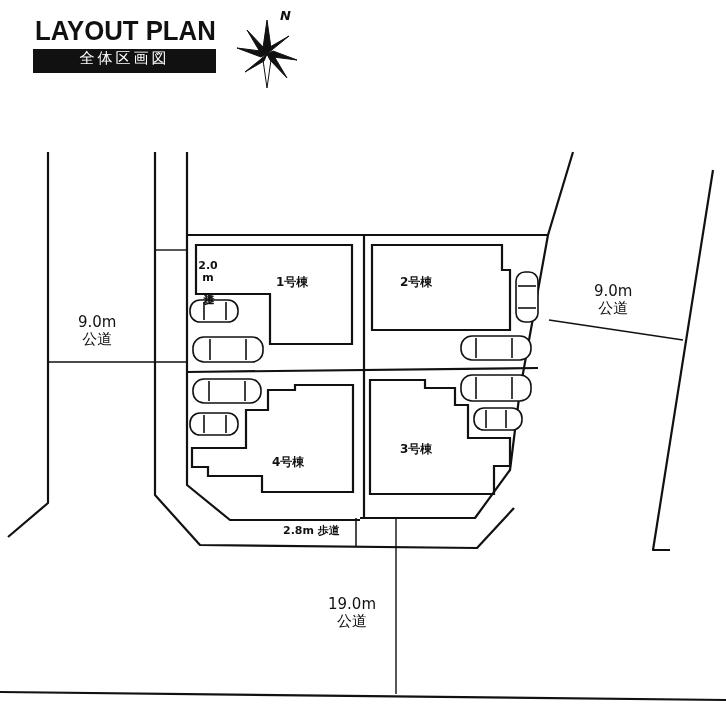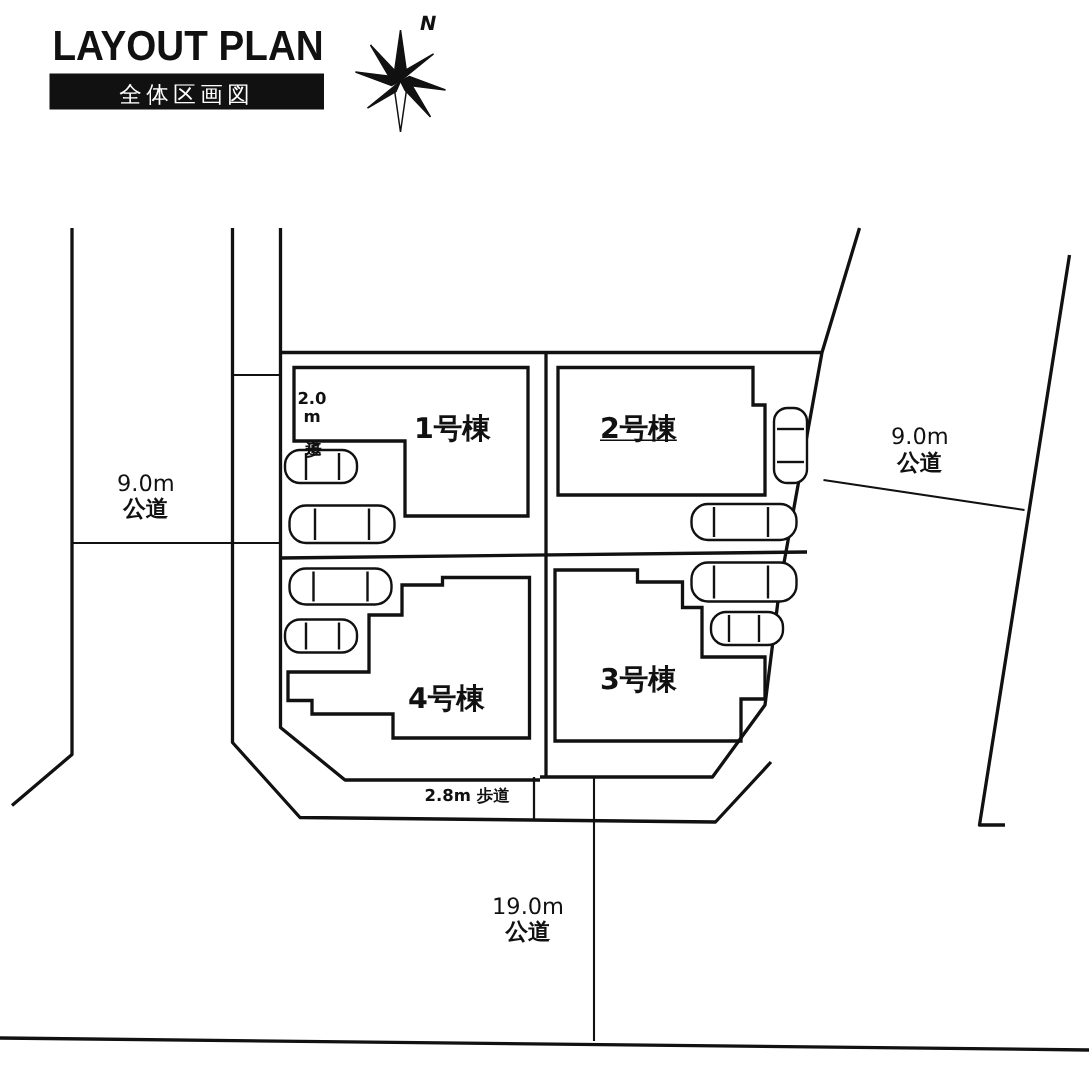--- a/index.html
+++ b/index.html
@@ -1,24 +1,24 @@
 <!DOCTYPE html>
 <html><head>
 <meta charset="utf-8">
 <style>
   html,body{margin:0;padding:0;background:#fff;}
   body{width:726px;height:717px;position:relative;overflow:hidden;font-family:"DejaVu Sans",sans-serif;color:#111;}
   .title{position:absolute;left:35px;top:15px;font-family:"Liberation Sans",sans-serif;font-size:28px;font-weight:bold;letter-spacing:0px;color:#111;transform:scaleX(0.92);transform-origin:left top;}
-  .subtitle-bar{position:absolute;left:33px;top:49px;width:183px;height:24px;background:#111;color:#fff;font-size:15px;display:flex;align-items:flex-end;justify-content:center;letter-spacing:3px;}
+  .subtitle-bar{position:absolute;left:33px;top:49px;width:183px;height:24px;background:#111;color:#fff;font-size:15px;display:flex;align-items:flex-start;justify-content:center;letter-spacing:3px;}
   .compass{position:absolute;left:234px;top:4px;width:70px;height:86px;}
   svg.plan{position:absolute;left:0;top:0;}
   .lbl{position:absolute;font-weight:bold;font-family:"DejaVu Sans",sans-serif;color:#111;text-align:center;line-height:1.1;}
-  .lot-lbl{font-size:19px;}
+  .lot-lbl{font-size:12px;}
   .road-lbl{font-size:15px;font-weight:normal;text-align:center;}
-  .road-lbl .jp{font-weight:bold;}
+  .road-lbl .jp{font-weight:normal;}
   .walk-lbl{font-size:11px;}
 </style>
 </head>
 <body>
 
 <div class="title">LAYOUT PLAN</div>
 <div class="subtitle-bar">
   <span>全体区画図</span>
 </div>
 
@@ -113,21 +113,21 @@
       </g>
     <g>
         <rect x="474" y="408" width="48" height="22" rx="10"></rect>
         <line x1="486" y1="410" x2="486" y2="428"></line>
         <line x1="506" y1="410" x2="506" y2="428"></line>
       </g>
   </g>
 </svg>
 
 <div class="lbl lot-lbl" style="left:276px;top:276px;">1号棟</div>
-<div class="lbl lot-lbl" style="left:400px;top:276px;text-decoration:underline;">2号棟</div>
+<div class="lbl lot-lbl" style="left:400px;top:276px;">2号棟</div>
 <div class="lbl lot-lbl" style="left:400px;top:443px;">3号棟</div>
 <div class="lbl lot-lbl" style="left:272px;top:456px;">4号棟</div>
 
 <div class="lbl road-lbl" style="left:78px;top:314px;">
   <div>9.0m</div>
   <div class="jp">公道</div>
 </div>
 <div class="lbl road-lbl" style="left:594px;top:283px;">
   <div>9.0m</div>
   <div class="jp">公道</div>

